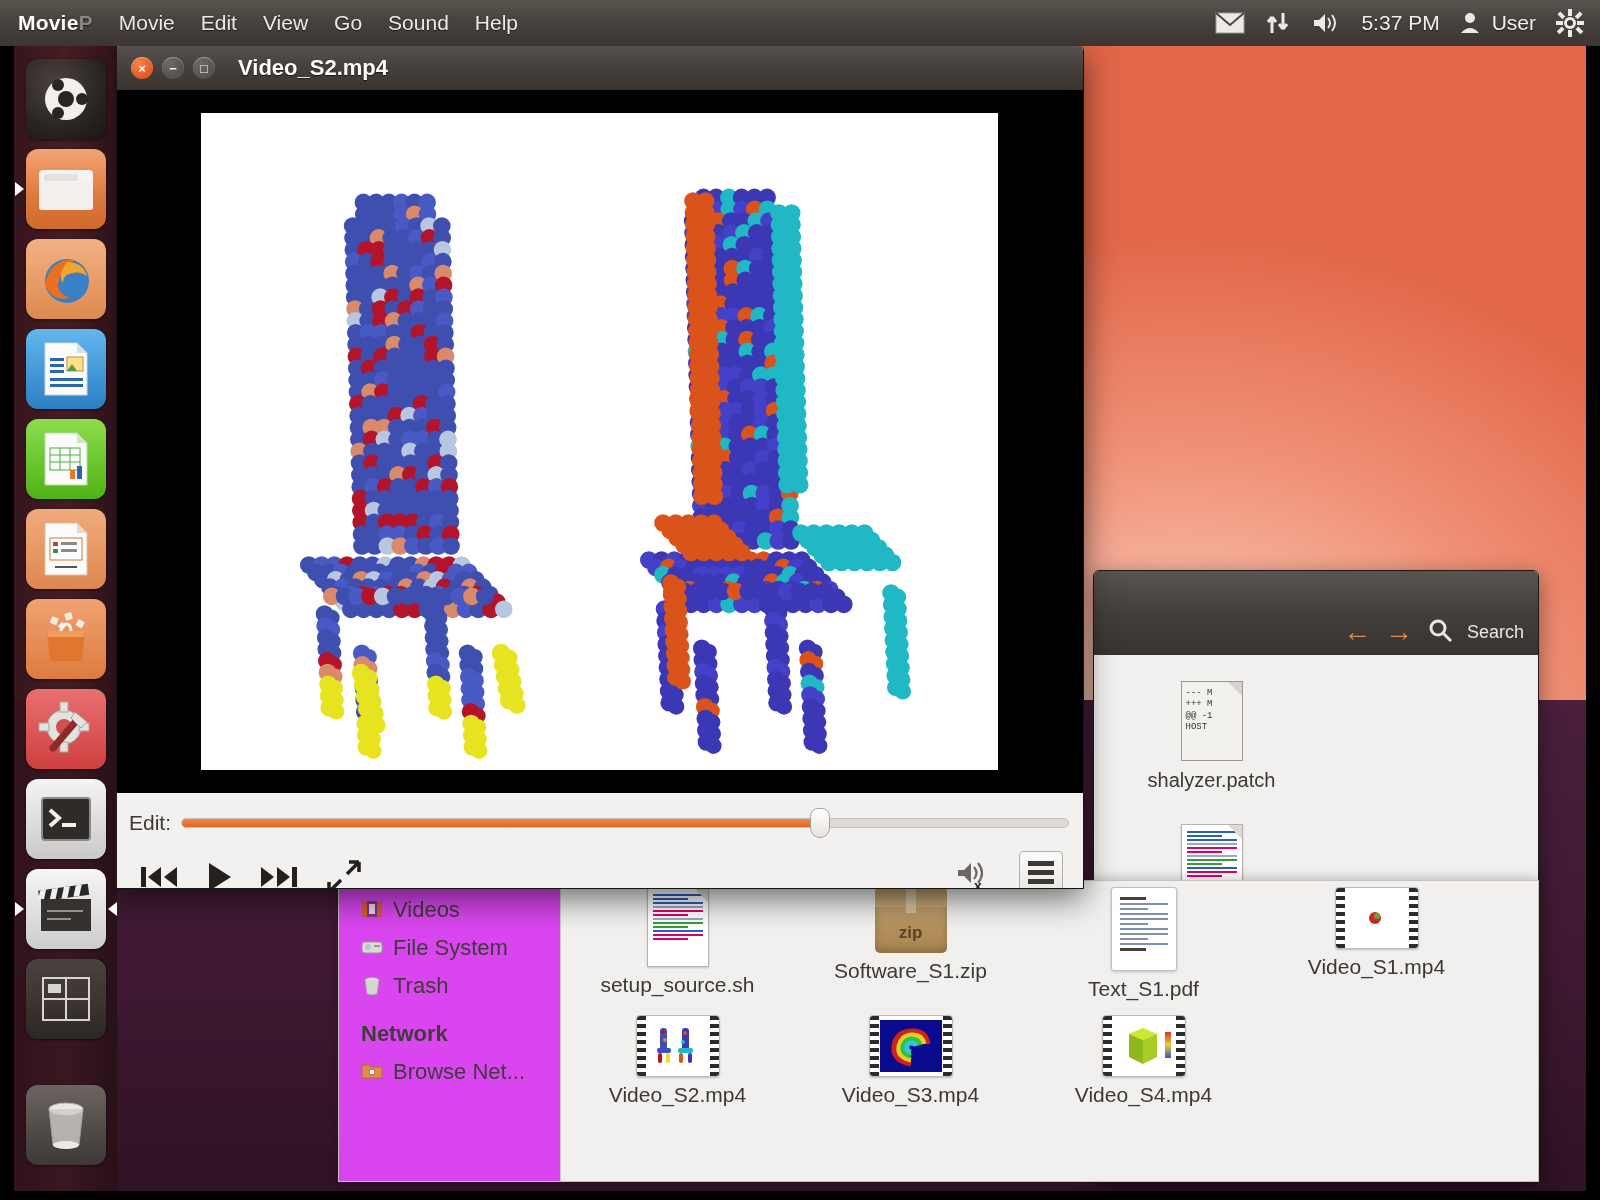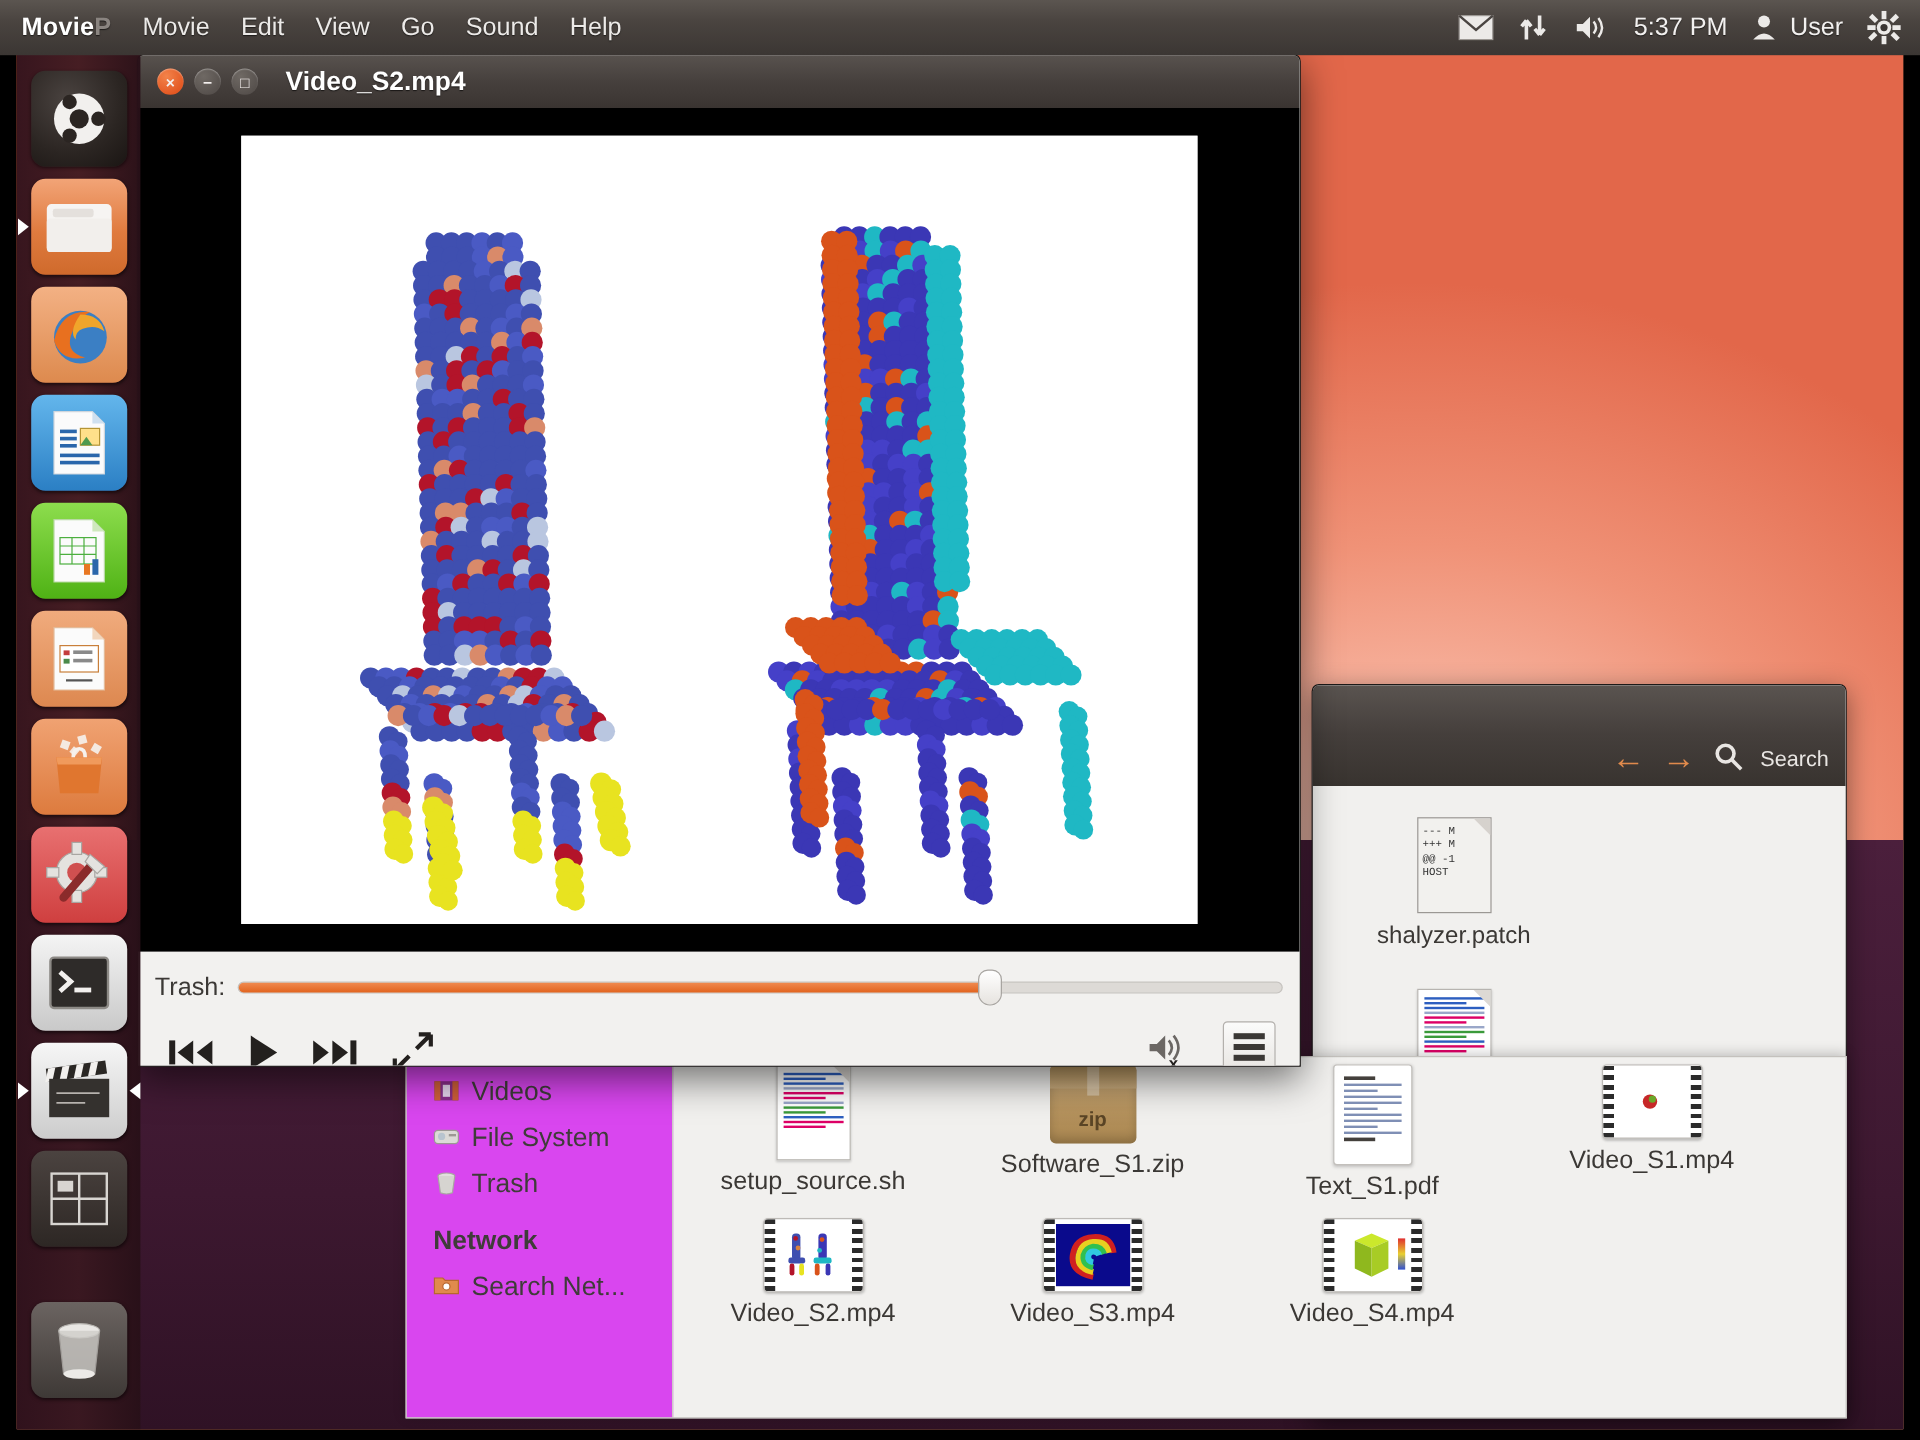--- a/index.html
+++ b/index.html
@@ -691,21 +691,21 @@
 
       <div class="fm2-side-head">Network</div>
 
       <div class="fm2-side-item">
         <span class="side-ico">
           <svg width="22" height="20" viewBox="0 0 22 20">
               <path d="M1 4 H8 L10 6 H21 V17 H1 Z" fill="#e08a4c" stroke="#b8672f"></path>
               <circle cx="11" cy="11" r="3" fill="#fff" stroke="#b8672f"></circle>
             </svg>
         </span>
-        <span>Search Net...</span>
+        <span>Browse Net...</span>
       </div>
     </div>
 
     <div class="fm2-main">
       <div class="fm2-grid">
 
         <div class="fm2-file">
           <div class="doc-icon">
             <div class="doc-lines">
               <i class="bl"></i>
@@ -1888,21 +1888,21 @@
               <circle cx="176" cy="612.2" r="8.6" fill="#e8e320"></circle>
               <circle cx="308" cy="587.2" r="9.2" fill="#e8e320"></circle>
               <circle cx="316" cy="592.2" r="8.6" fill="#e8e320"></circle>
             </g>
         </svg>
       </div>
     </div>
 
     <div class="controls">
       <div class="time-row">
-        <span class="time-label">Trash:</span>
+        <span class="time-label">Edit:</span>
         <div class="slider-track">
           <div class="slider-fill" id="seek-fill" style="width: 72%;"></div>
           <div class="slider-knob" id="seek-knob" style="left: 72%;"></div>
         </div>
       </div>
 
       <div class="btn-row">
         <span class="ctl-btn">
           <svg width="40" height="30" viewBox="0 0 40 30">
               <rect x="2" y="5" width="5" height="20" fill="#23201e"></rect>

